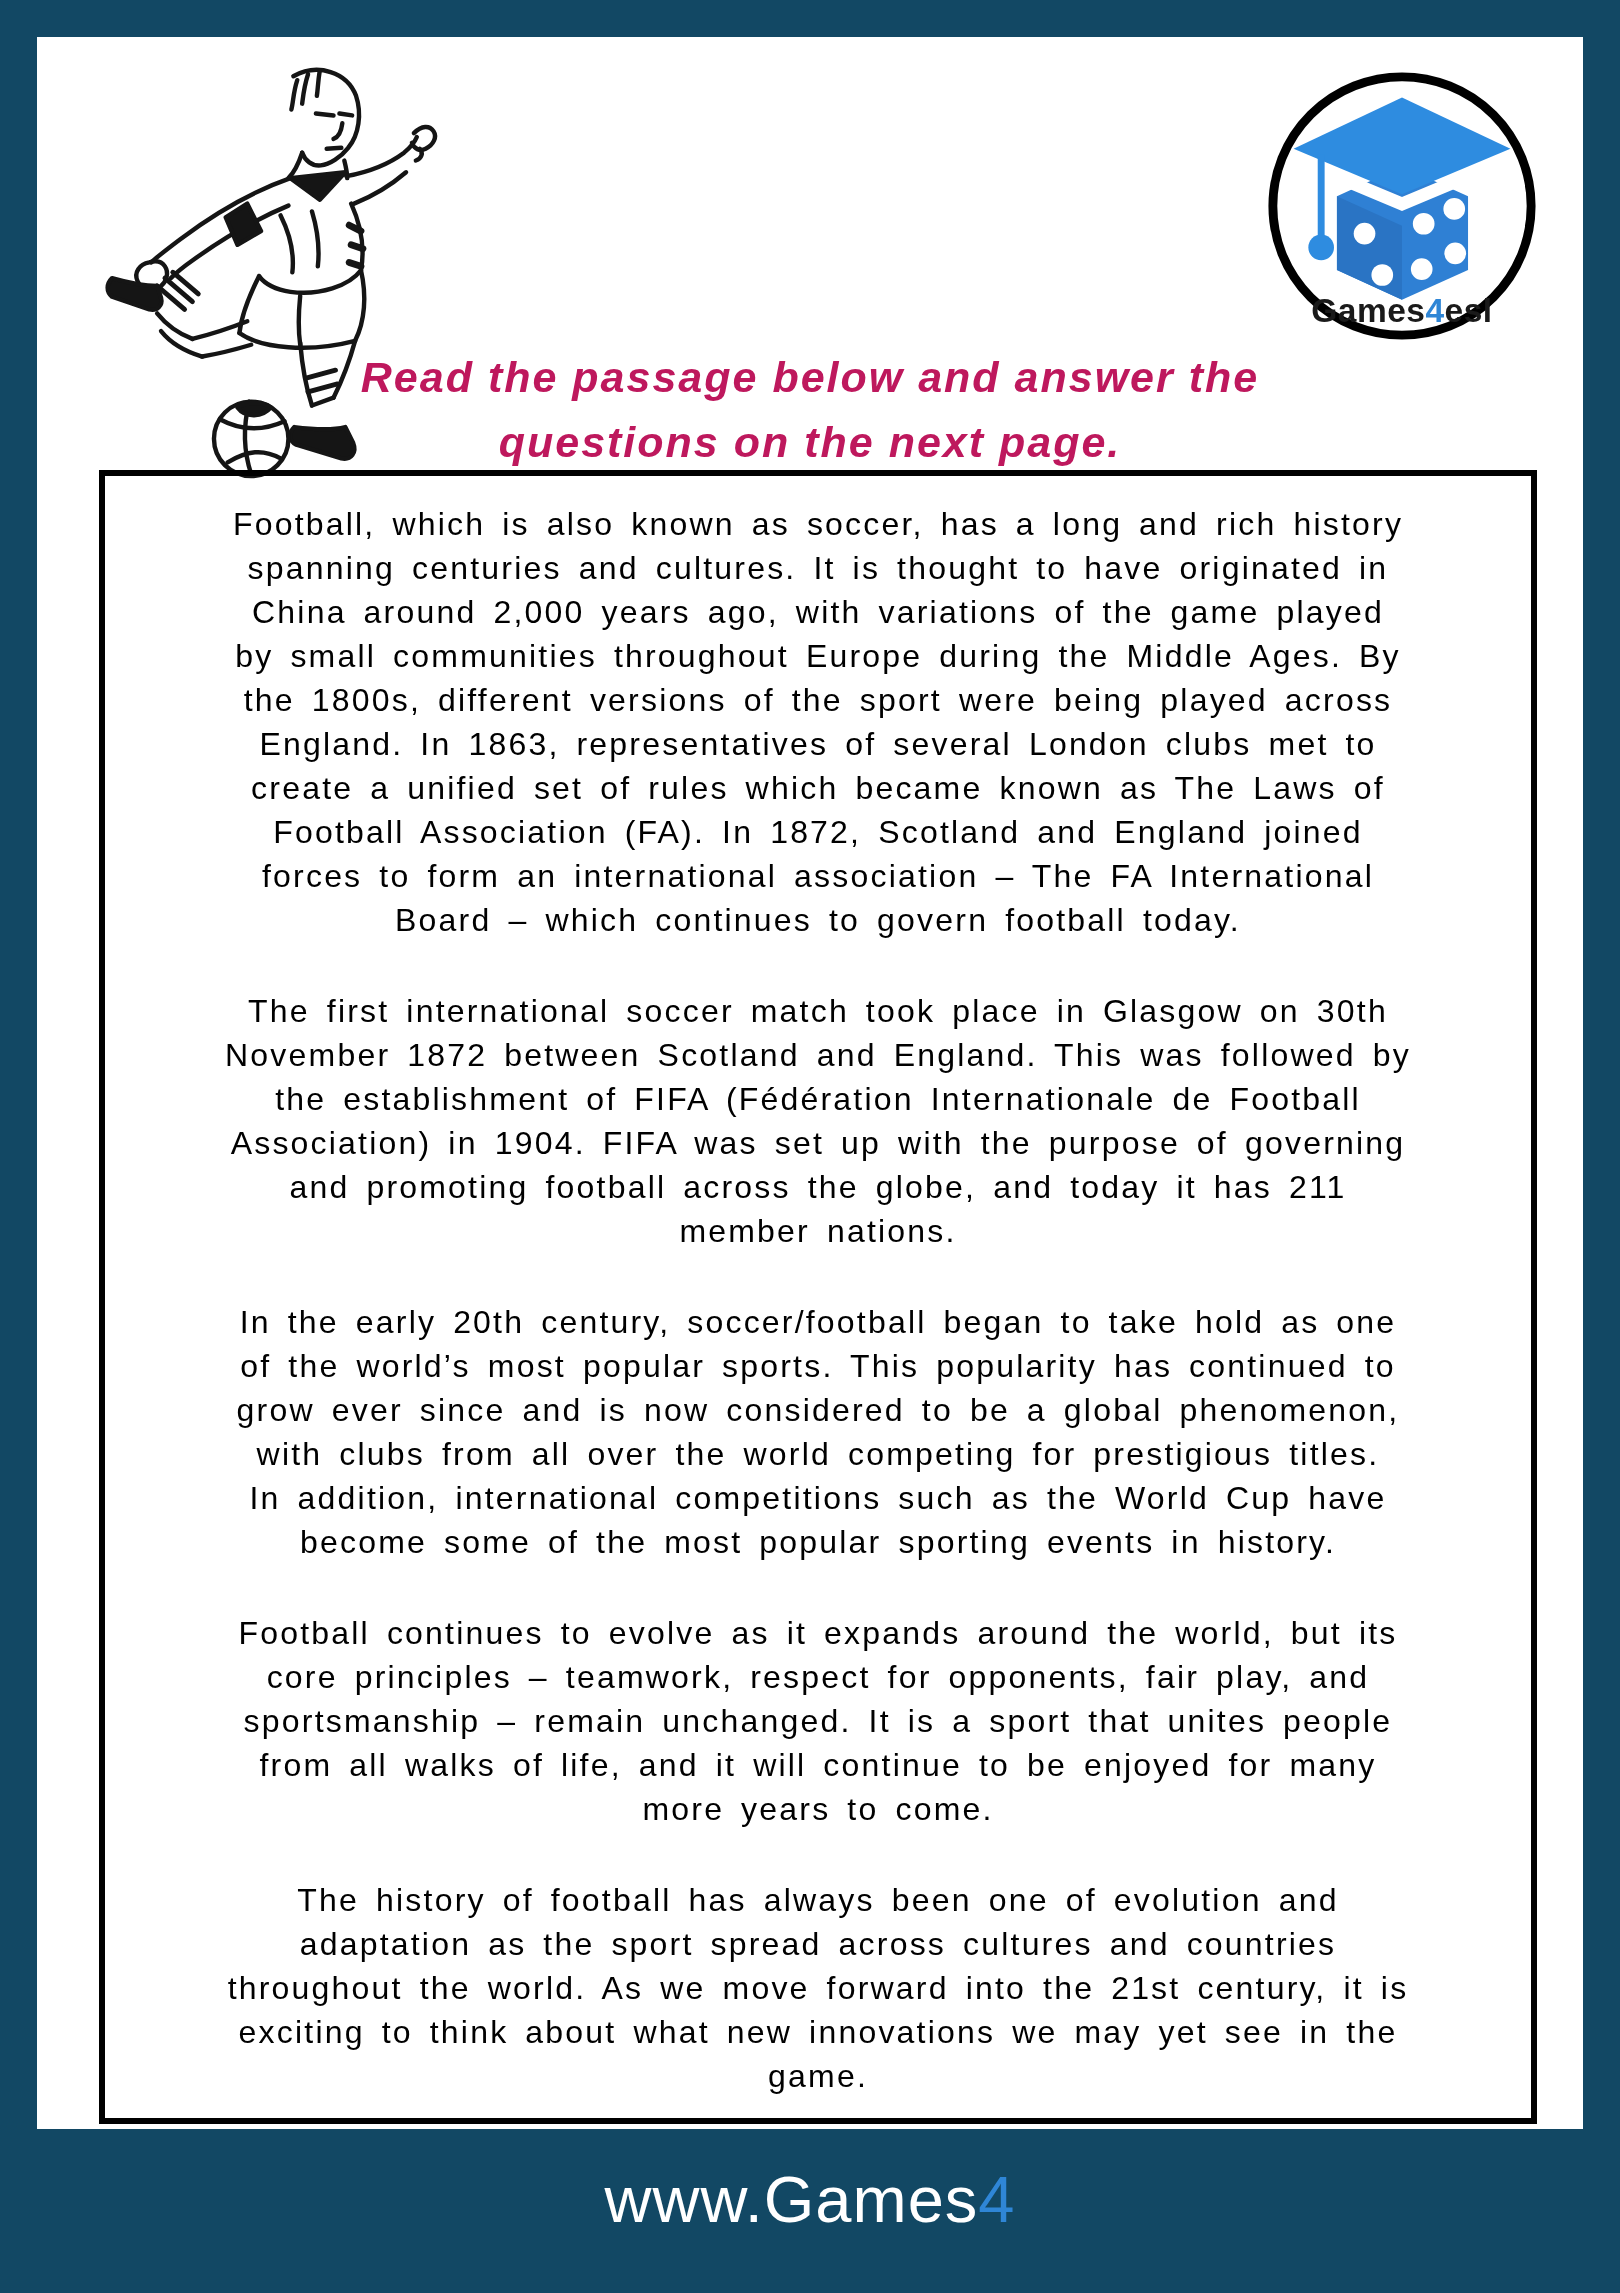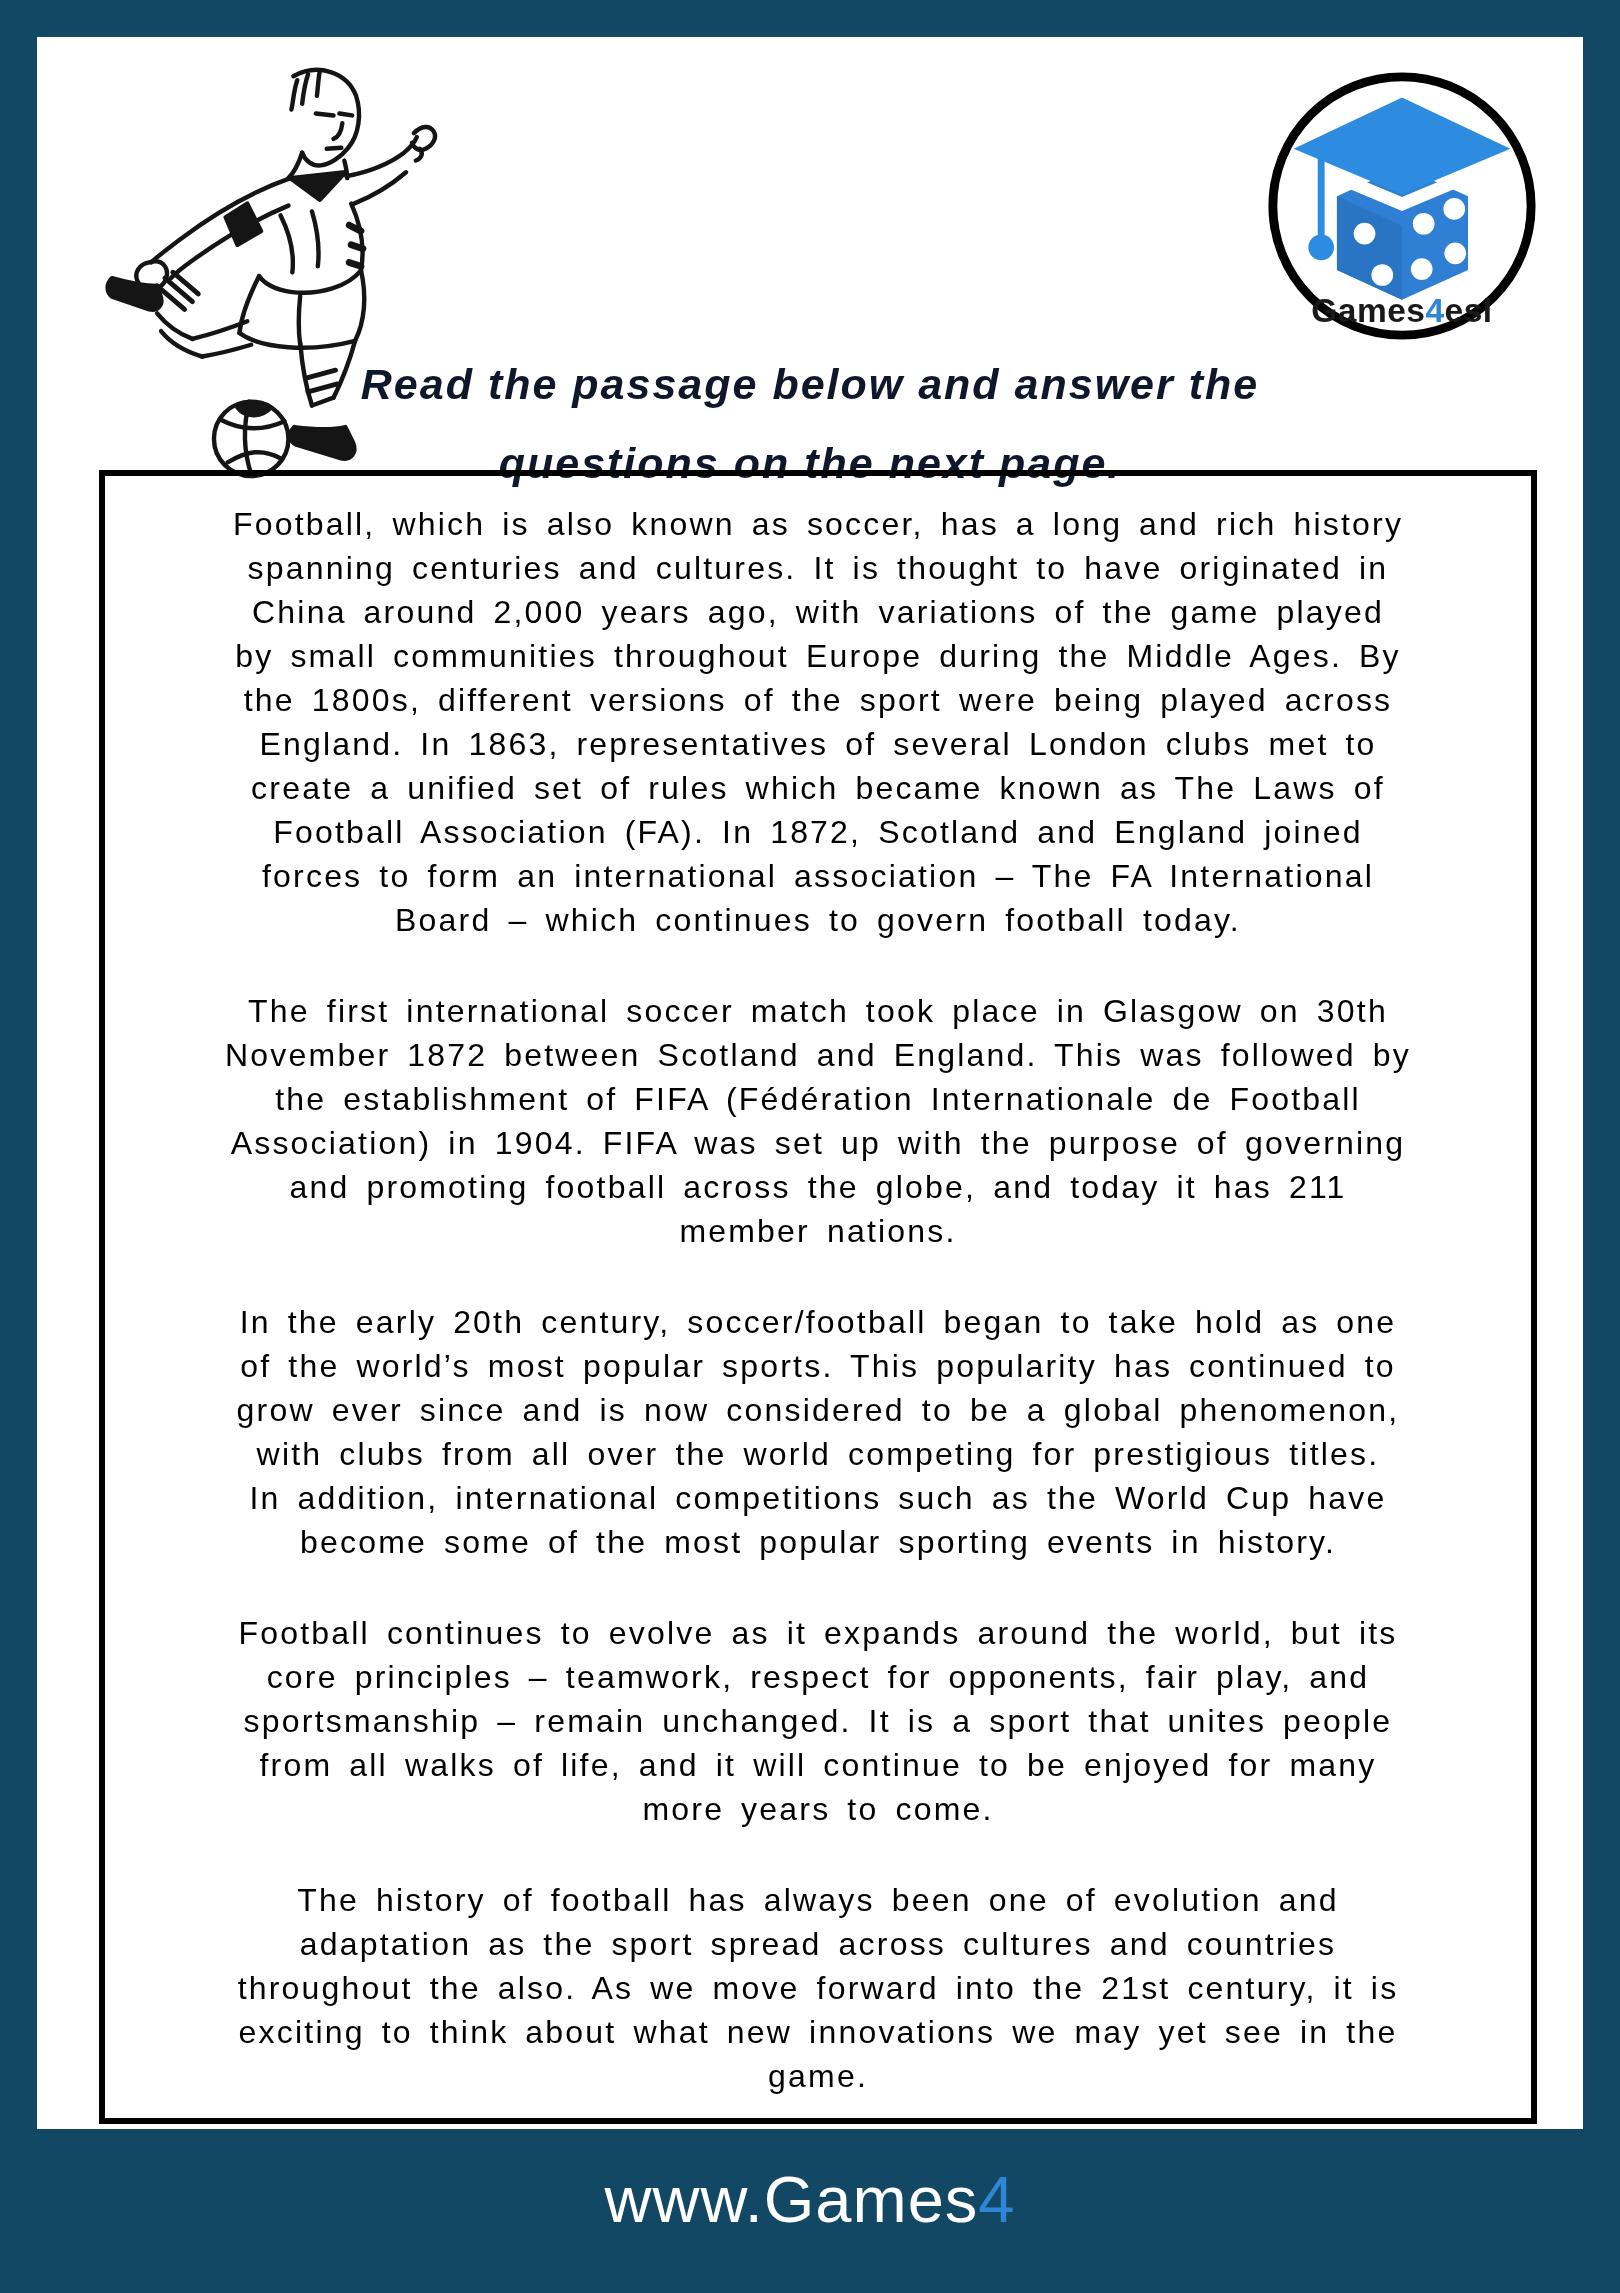--- a/index.html
+++ b/index.html
@@ -8,21 +8,21 @@
   .page{position:absolute;left:37px;top:37px;width:1546px;height:2092px;background:#ffffff;}
 
   .player{position:absolute;left:17.6px;top:2px;width:412px;height:441px;}
 
   .titleblock{position:absolute;left:382px;top:29px;width:765px;text-align:center;color:#0a0a0a;}
   .t1{font-size:82px;font-weight:bold;line-height:1.0;letter-spacing:0px;}
   .t2{font-size:104px;font-weight:bold;line-height:1.02;letter-spacing:-2px;margin-top:7.8px;}
 
   .subtitle{position:absolute;left:0;top:308px;width:100%;text-align:center;
             font-size:43px;font-weight:bold;font-style:italic;letter-spacing:2px;
-            line-height:79px;white-space:pre-line;color:#0f172a;}
+            line-height:65px;white-space:pre-line;color:#be185d;}
 
   .logo{position:absolute;left:1227px;top:31px;width:276px;height:276px;}
 
   .box{position:absolute;left:62px;top:433px;width:1438px;height:1654px;
        border:6.9px solid #000;box-sizing:border-box;padding:25.5px 13.7px 0 13.7px;
        text-align:center;}
   .box p{margin:0 0 47px 0;font-size:32px;line-height:44px;letter-spacing:2.2px;
          word-spacing:5.9px;white-space:pre-line;color:#000;}
   .box p:last-child{margin-bottom:0;}
 
@@ -154,21 +154,21 @@
 with clubs from all over the world competing for prestigious titles.
 In addition, international competitions such as the World Cup have
 become some of the most popular sporting events in history.</p>
       <p>Football continues to evolve as it expands around the world, but its
 core principles – teamwork, respect for opponents, fair play, and
 sportsmanship – remain unchanged. It is a sport that unites people
 from all walks of life, and it will continue to be enjoyed for many
 more years to come.</p>
       <p>The history of football has always been one of evolution and
 adaptation as the sport spread across cultures and countries
-throughout the also. As we move forward into the 21st century, it is
+throughout the world. As we move forward into the 21st century, it is
 exciting to think about what new innovations we may yet see in the
 game.</p>
     </div>
   </div>
 
   <div class="footer">
     <span>www.Games</span>
       <span class="accent">4</span>
   </div>
 </div>

